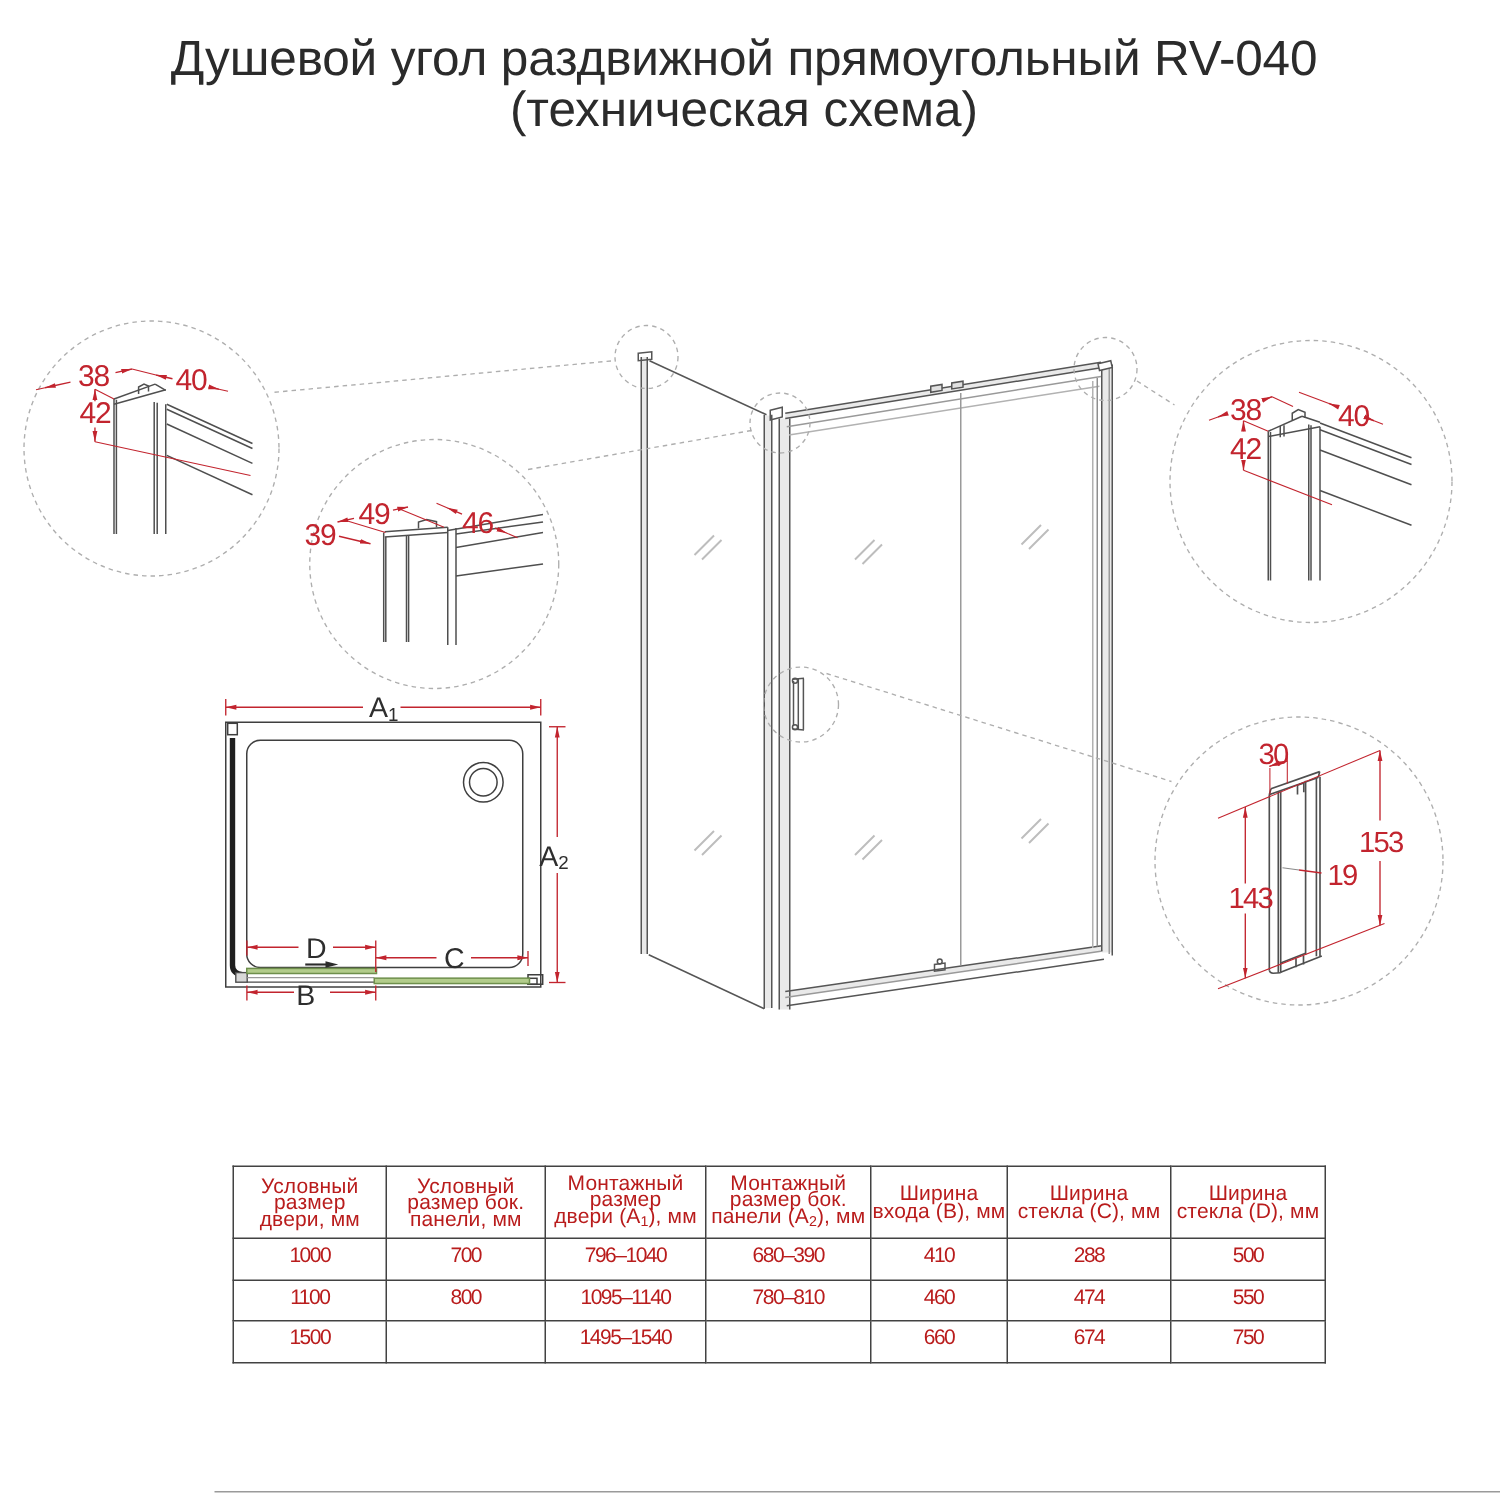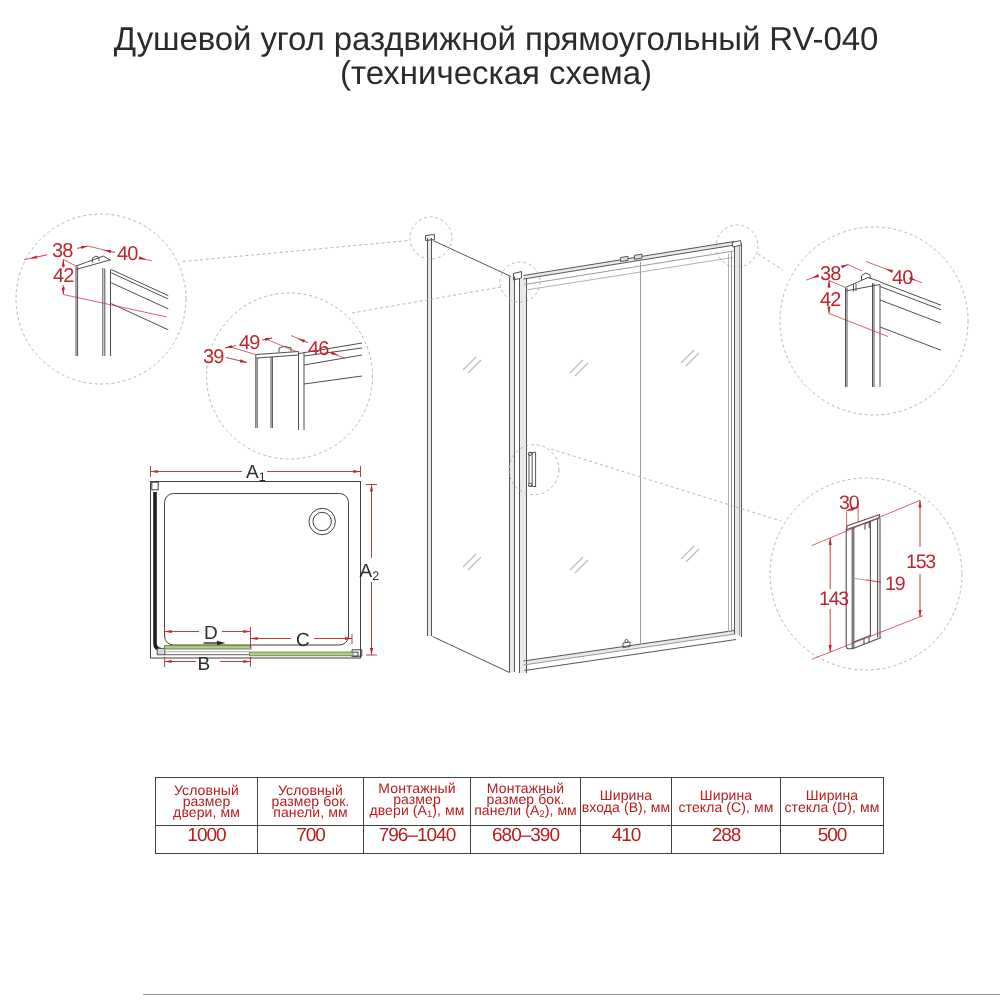--- a/index.html
+++ b/index.html
@@ -5,21 +5,21 @@
   html,body{margin:0;padding:0;background:#ffffff;}
   body{width:1000px;height:1000px;position:relative;font-family:"Liberation Sans",sans-serif;overflow:hidden;text-rendering:geometricPrecision;}
   svg text{text-rendering:geometricPrecision;}
   .title{position:absolute;left:-4px;width:1000px;text-align:center;color:#2b2b2b;}
   #t1{top:20px;font-size:33px;letter-spacing:-0.1px;}
   #t2{top:54px;font-size:33px;}
   svg{position:absolute;top:0;left:0;}
   table{position:absolute;left:138px;top:777px;border-collapse:collapse;table-layout:fixed;color:#b91c1c;margin-left:17px;}
   td{border:1px solid #424242;text-align:center;vertical-align:middle;padding:0;}
   .hd td{font-size:14px;line-height:11.3px;height:47px;letter-spacing:0.1px;}
-  .dr td{font-size:19px;letter-spacing:-1px;height:20.6px;padding-bottom:6px;line-height:14px;}
+  .dr td{font-size:14px;letter-spacing:-1px;height:20.6px;padding-bottom:6px;line-height:14px;}
   sub{font-size:9.5px;vertical-align:-2px;letter-spacing:0;}
 </style>
 </head>
 <body>
 <div class="title" id="t1">Душевой угол раздвижной прямоугольный RV-040</div>
 <div class="title" id="t2">(техническая схема)</div>
 
 <svg width="1000" height="1000" viewBox="0 0 1000 1000">
 <defs>
 <marker id="mas" markerWidth="9" markerHeight="5" refX="0.3" refY="2.2" orient="auto" markerUnits="userSpaceOnUse">
@@ -359,15 +359,33 @@
  </tr>
  <tr class="dr">
         <td>1000</td>
         <td>700</td>
         <td>796–1040</td>
         <td>680–390</td>
         <td>410</td>
         <td>288</td>
         <td>500</td>
       </tr>
+ <tr class="dr">
+        <td>1100</td>
+        <td>800</td>
+        <td>1095–1140</td>
+        <td>780–810</td>
+        <td>460</td>
+        <td>474</td>
+        <td>550</td>
+      </tr>
+ <tr class="dr">
+        <td>1500</td>
+        <td></td>
+        <td>1495–1540</td>
+        <td></td>
+        <td>660</td>
+        <td>674</td>
+        <td>750</td>
+      </tr>
 </tbody>
   </table>
 <div style="position:absolute;left:143px;top:994px;width:857px;height:1px;background:#9a9a9a;"></div>
 
 </body></html>

